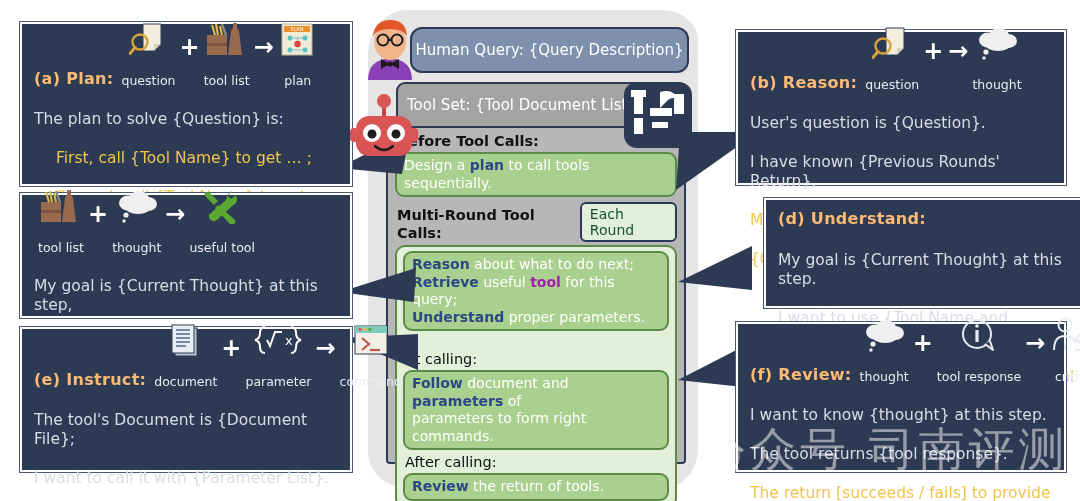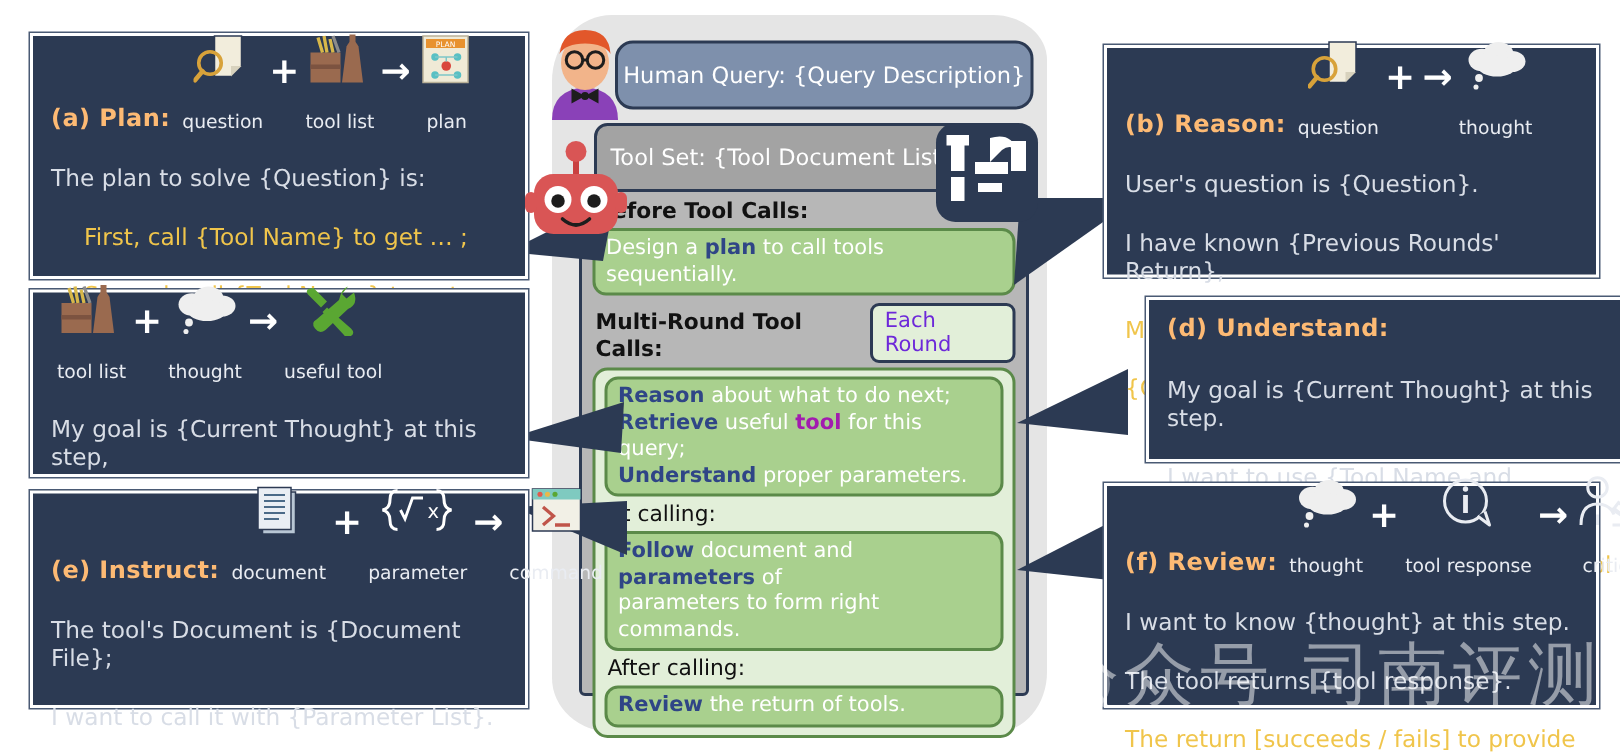--- a/index.html
+++ b/index.html
@@ -135,21 +135,21 @@
     border-radius: 10px;
     padding: 4px 6px 5px 6px;
     margin-top: 1px;
   }
   .each-round {
     display: inline-block;
     background: #e2efd9;
     border: 2px solid #2c3a53;
     border-radius: 6px;
     font-size: 14px;
-    color: #6d28d9;
+    color: #14532d;
     padding: 2px 8px;
     margin-left: 8px;
     vertical-align: middle;
   }
   .row-inline { display: flex; align-items: flex-end; }
 
   
   #human { position: absolute; left: 360px; top: 14px; z-index: 7; }
   #robot { position: absolute; left: 348px; top: 88px; z-index: 7; }
   #toolbox { position: absolute; left: 618px; top: 78px; z-index: 7; }
@@ -216,21 +216,21 @@
     <div class="green-bar" style="margin-bottom:5px;">
       Design a <b>plan</b> to call tools sequentially.
     </div>
 
     <div class="row-inline" style="margin-bottom:3px;">
       <span class="sec-label" style="margin:0 0 0 2px;">Multi-Round Tool Calls:</span>
       <span class="each-round">Each Round</span>
     </div>
 
     <div class="round-box">
-      <div class="green-bar" style="margin-bottom:3px;">
+      <div class="green-bar" style="margin-bottom:19px;">
         <b>Reason</b> about what to do next;<br>
         <b>Retrieve</b> useful <b style="color:#a21caf">tool</b> for this query;<br>
         <b>Understand</b> proper parameters.
       </div>
 
       <div class="sec-label" style="font-weight:normal;">At calling:</div>
       <div class="green-bar" style="margin-bottom:3px;">
         <b>Follow</b> document and <b>parameters</b> of<br>
         parameters to form right commands.
       </div>

